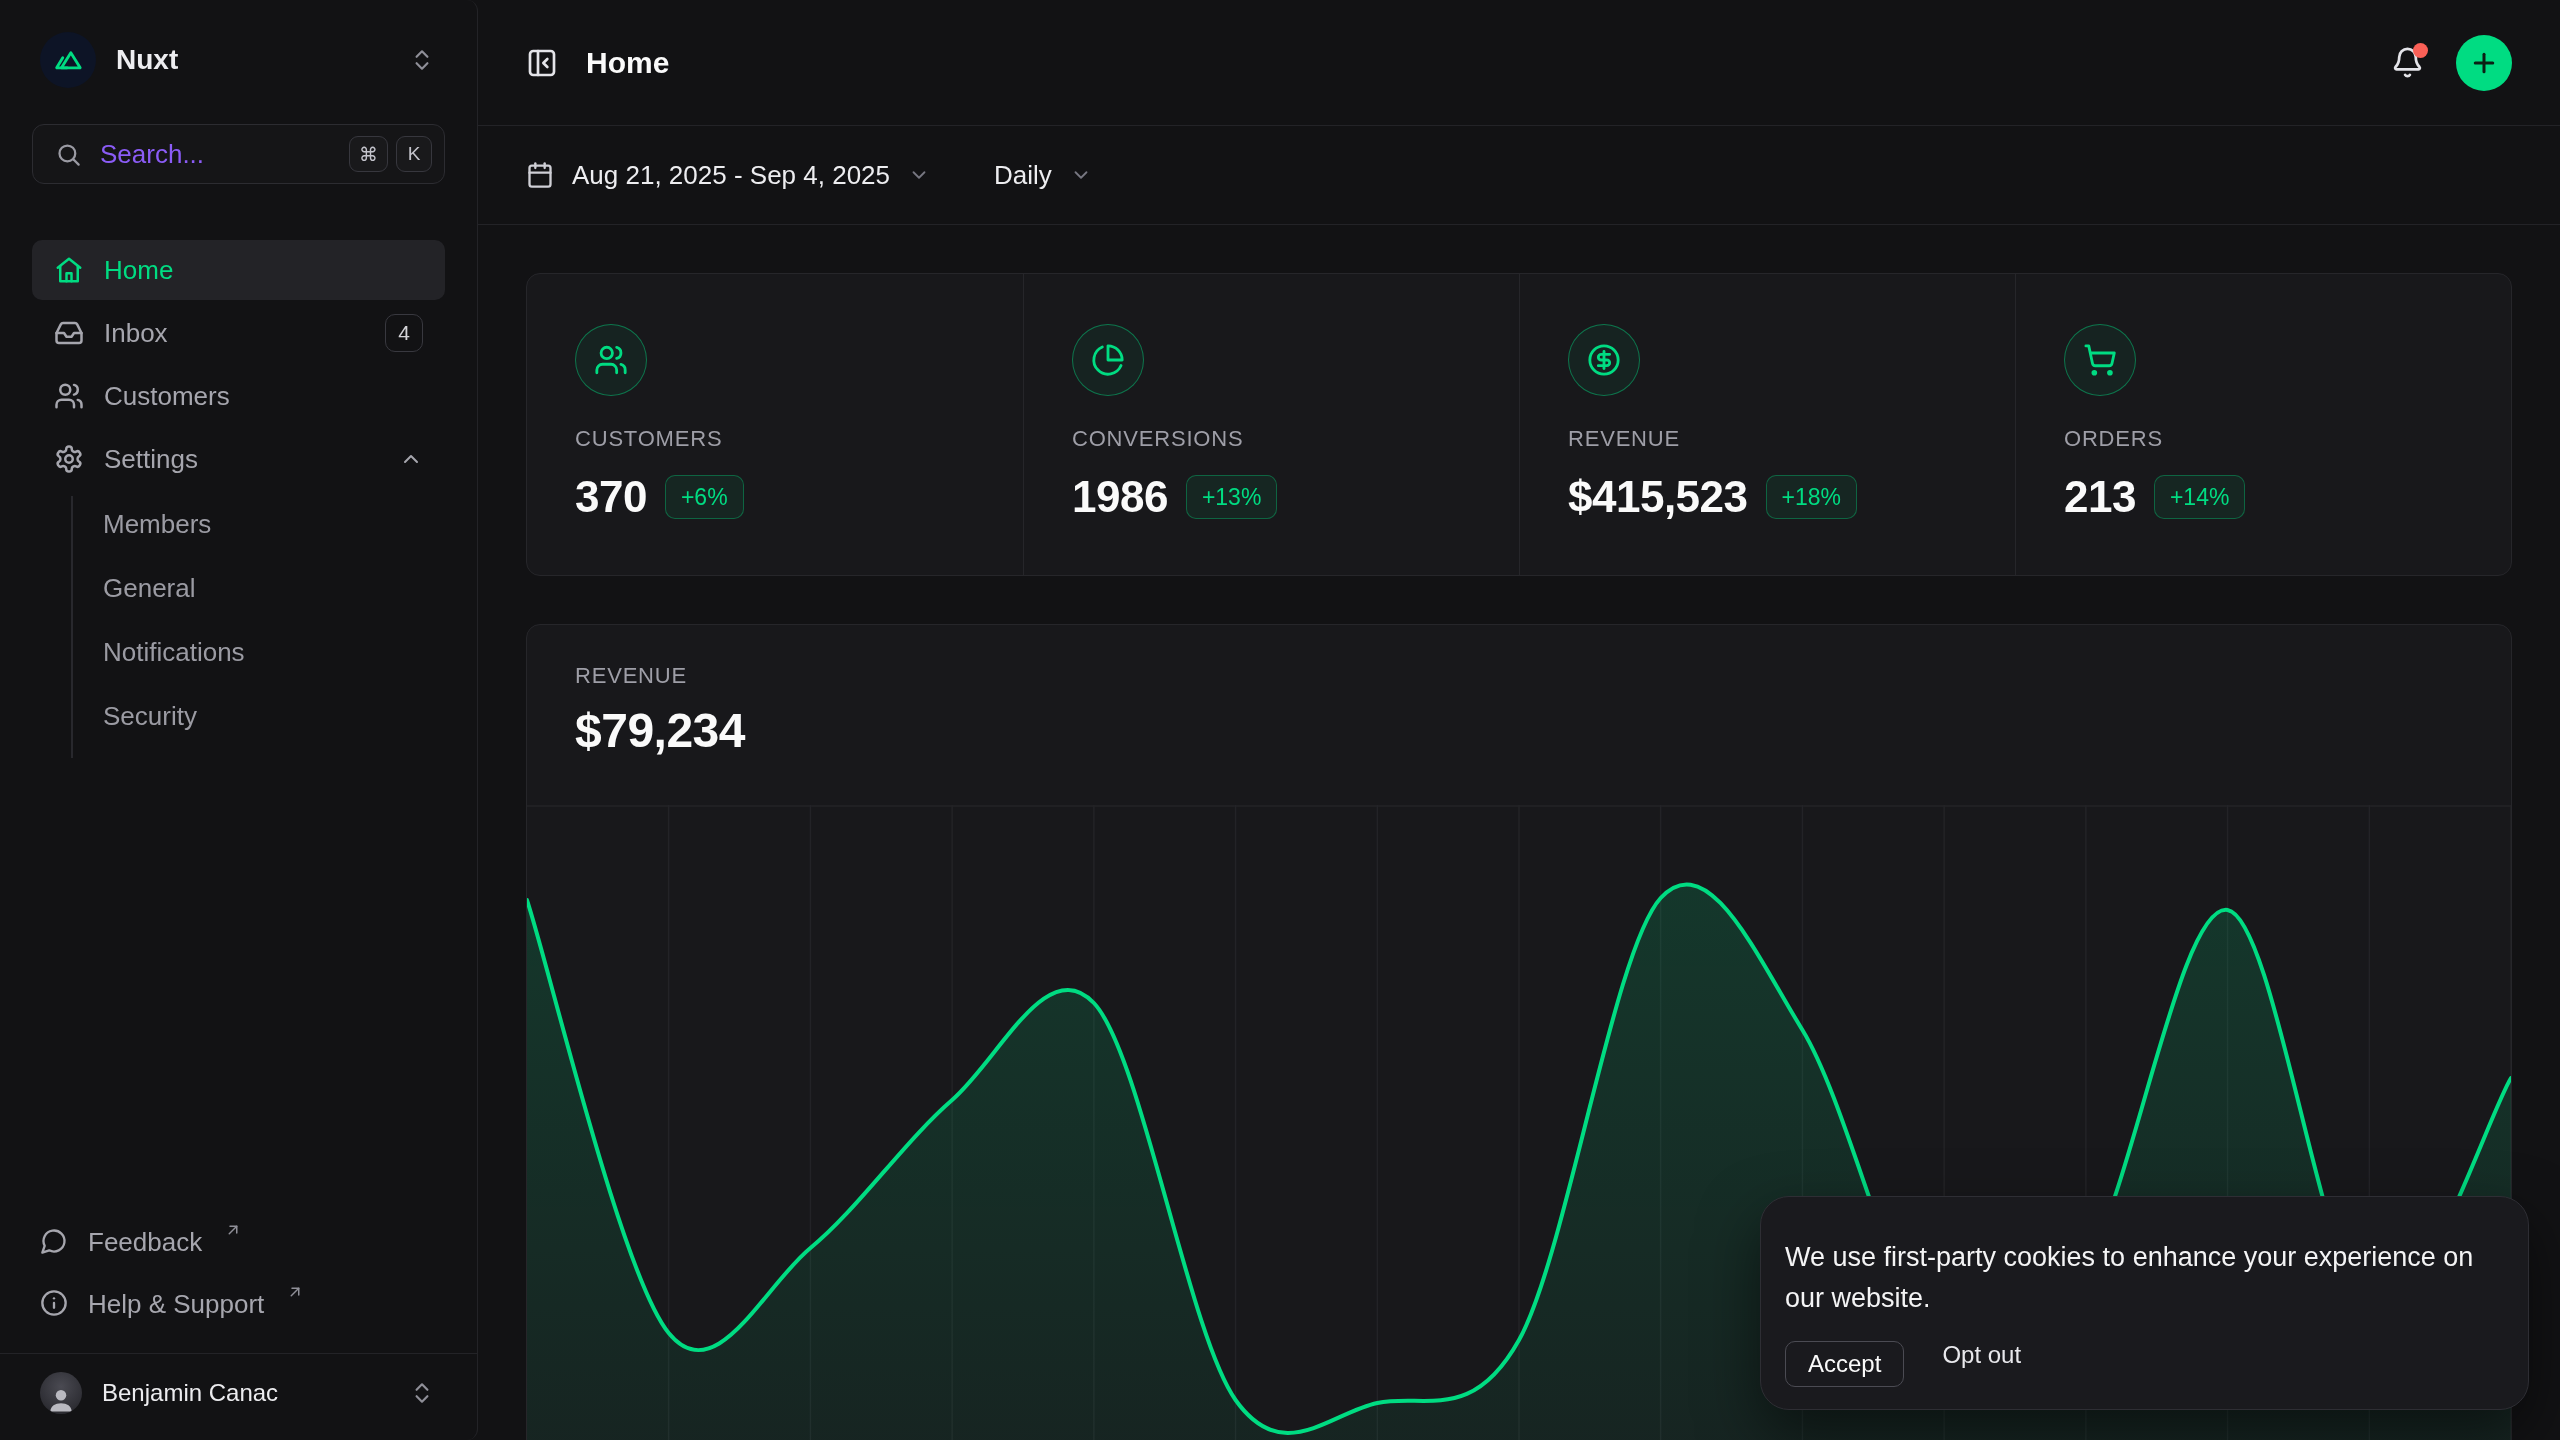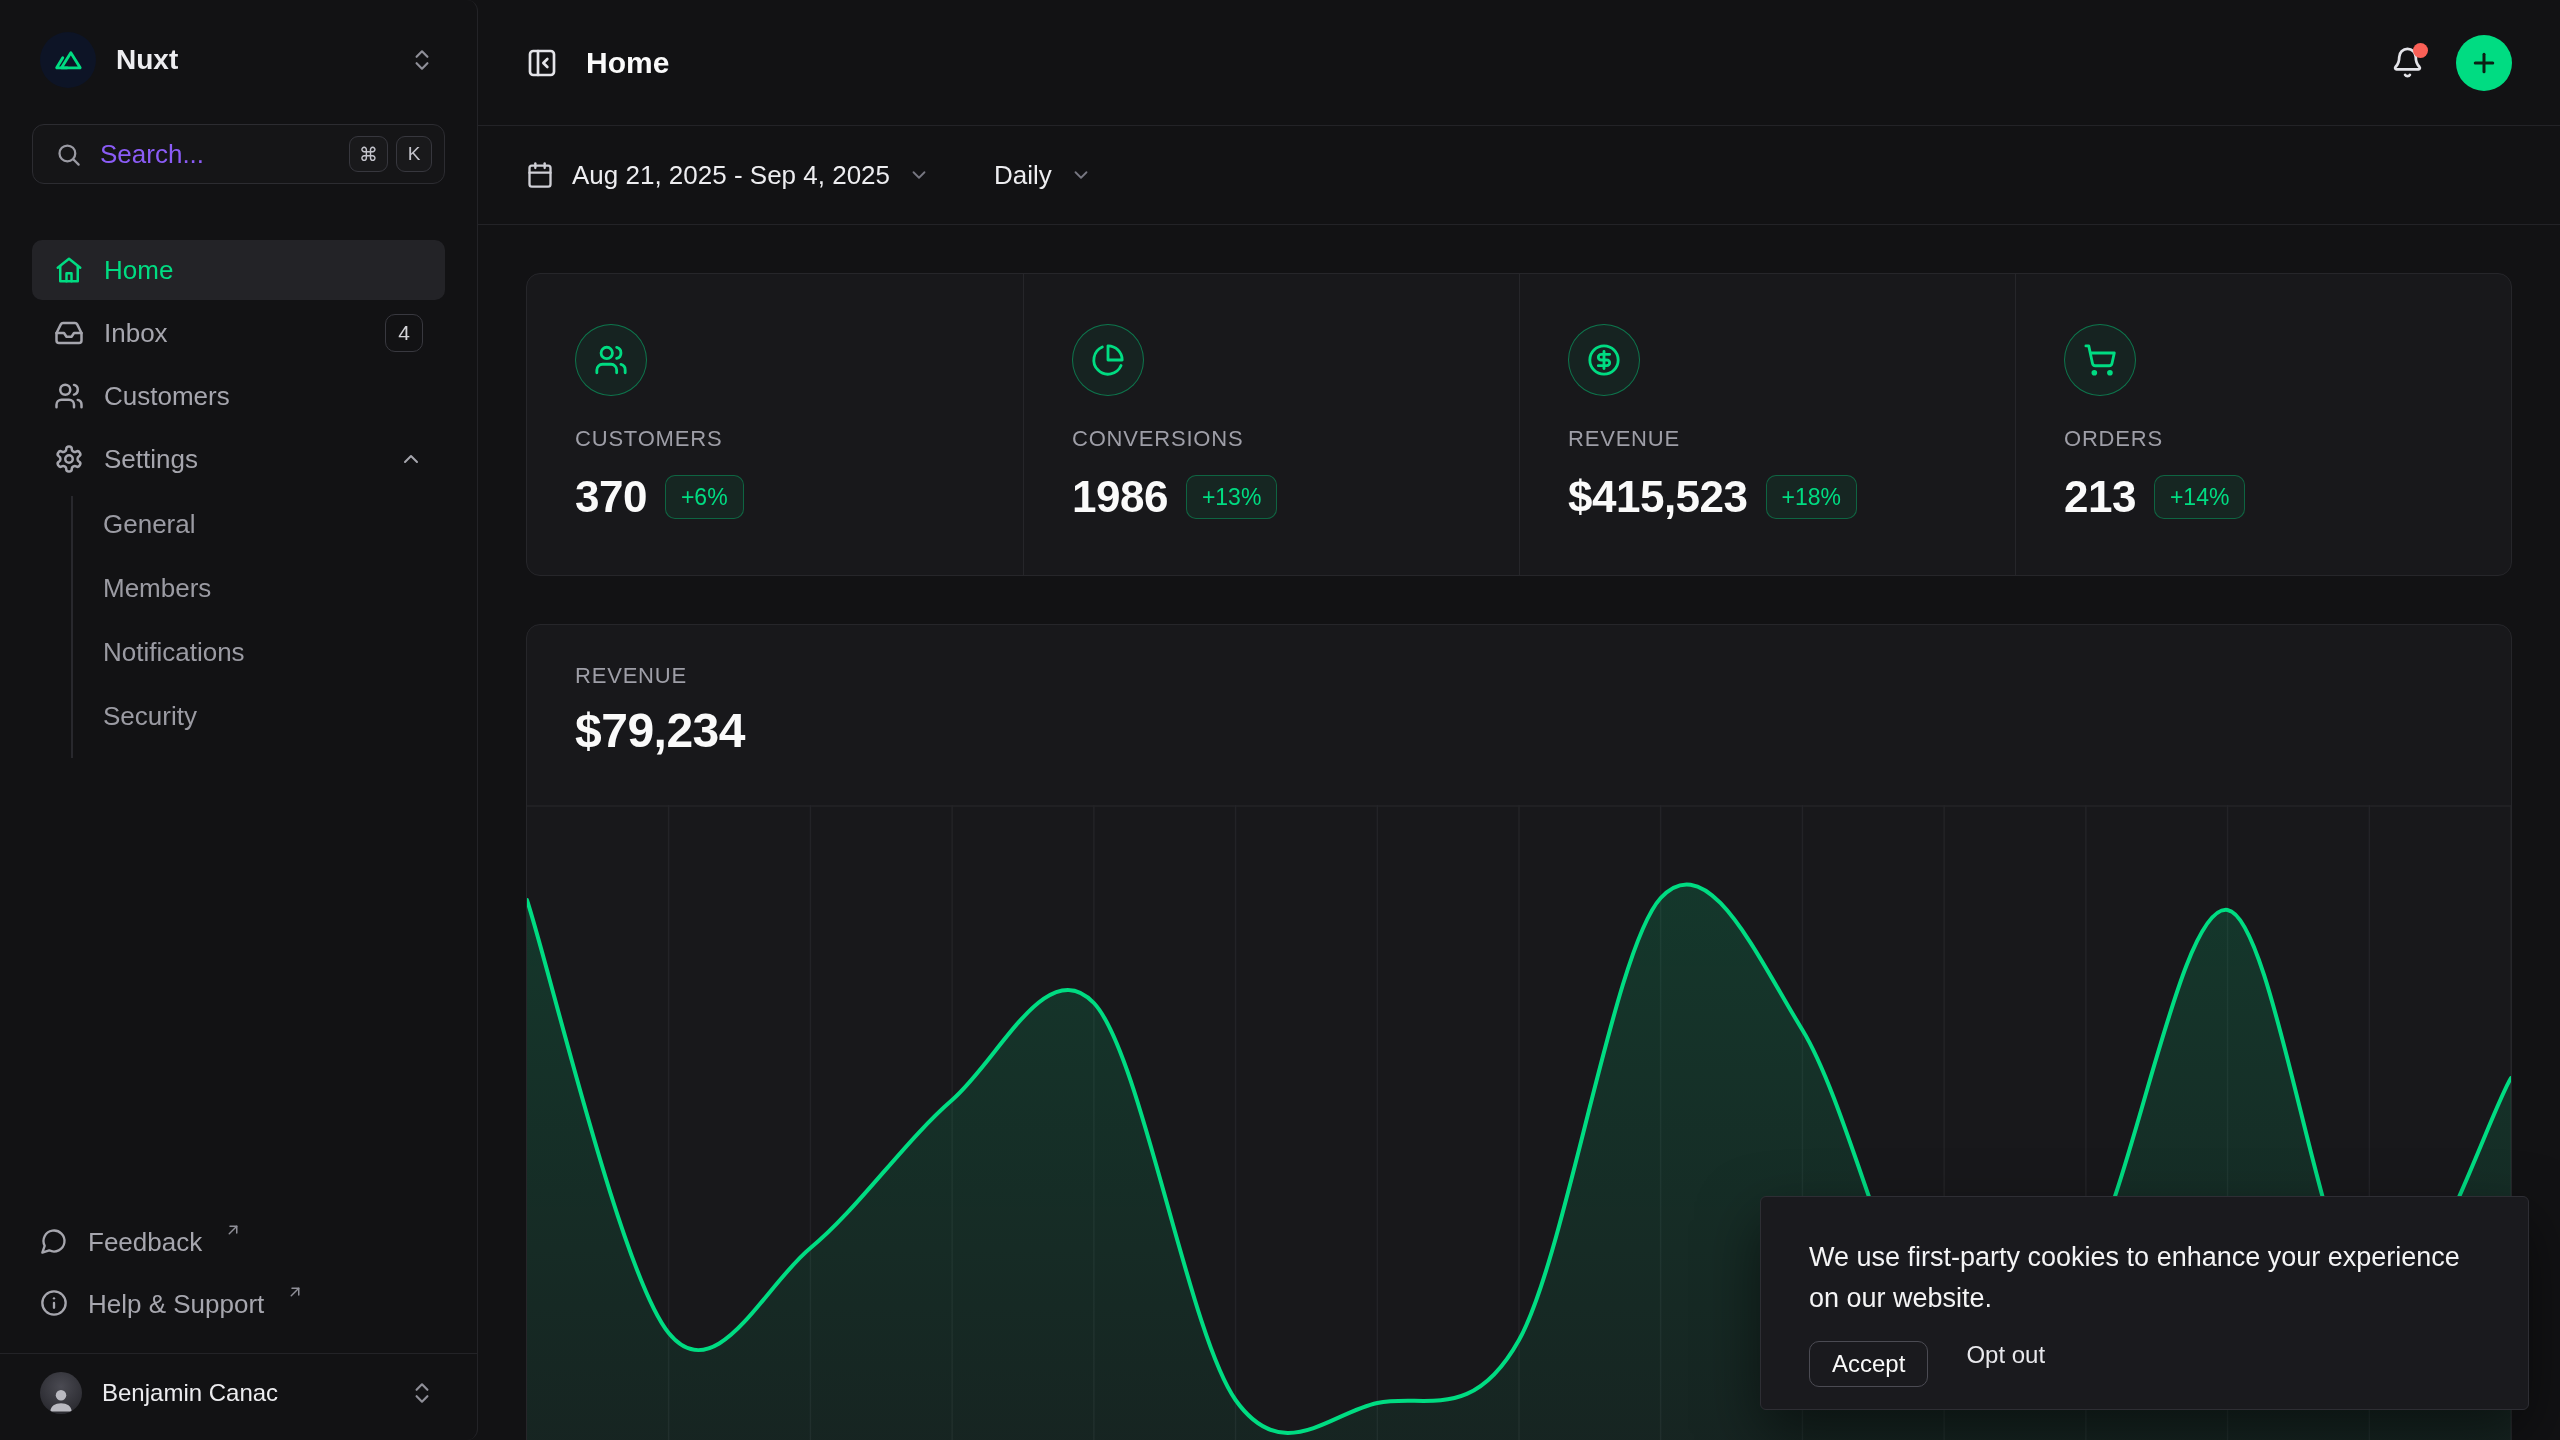--- a/index.html
+++ b/index.html
@@ -89,21 +89,21 @@
   .delta-badge{height:44px;padding:0 15px;border-radius:10px;border:1px solid rgba(0,220,130,0.35);background:rgba(0,220,130,0.07);color:#00DC82;font-size:23px;display:flex;align-items:center;}
 
   .revenue-card{flex:none;height:1020px;background:#18181B;border:1px solid #26262A;border-radius:14px;overflow:hidden;display:flex;flex-direction:column;}
   .revenue-head{padding:38px 48px 0;}
   .revenue-label{font-size:22px;letter-spacing:0.8px;color:#9e9ea7;margin-bottom:18px;}
   .revenue-value{font-size:48px;font-weight:700;letter-spacing:-0.5px;color:#fafafa;line-height:1;}
   .chart-wrap{margin-top:50px;flex:none;}
   #chart{width:100%;height:635px;}
 
   
-  .cookie-banner{position:absolute;left:1760px;top:1196px;width:769px;height:214px;z-index:50;background:#1a1a1e;border:1px solid #2e2e34;border-radius:6px;box-shadow:0 24px 60px rgba(0,0,0,0.5);padding:40px 48px;}
+  .cookie-banner{position:absolute;left:1760px;top:1196px;width:769px;height:214px;z-index:50;background:#1a1a1e;border:1px solid #2e2e34;border-radius:29px;box-shadow:0 24px 60px rgba(0,0,0,0.5);padding:40px 24px;}
   .cookie-text{font-size:27px;line-height:41px;color:#f4f4f5;}
   .cookie-actions{margin-top:22px;display:flex;align-items:flex-start;gap:38px;}
   .accept-btn{height:46px;padding:0 22px;background:transparent;border:1px solid #4b4b53;border-radius:10px;font-size:24px;color:#fafafa;display:flex;align-items:center;cursor:pointer;font-family:inherit;}
   .optout-link{font-size:24px;color:#e8e8ec;cursor:pointer;}
 </style>
 </head>
 <body>
 
 <div class="page">
 
@@ -184,22 +184,22 @@
         </span>
         <span class="nav-label">Settings</span>
         <span class="chev">
           <svg viewBox="0 0 24 24" class="ic">
               <path d="m18 15-6-6-6 6"></path>
             </svg>
         </span>
       </div>
 
       <div class="subnav">
+        <div class="sub-item">Members</div>
         <div class="sub-item">General</div>
-        <div class="sub-item">Members</div>
         <div class="sub-item">Notifications</div>
         <div class="sub-item">Security</div>
       </div>
     </nav>
 
     <div class="sidebar-spacer"></div>
 
     <div class="footer-item">
       <span class="nicon">
         <svg viewBox="0 0 24 24" class="ic">

